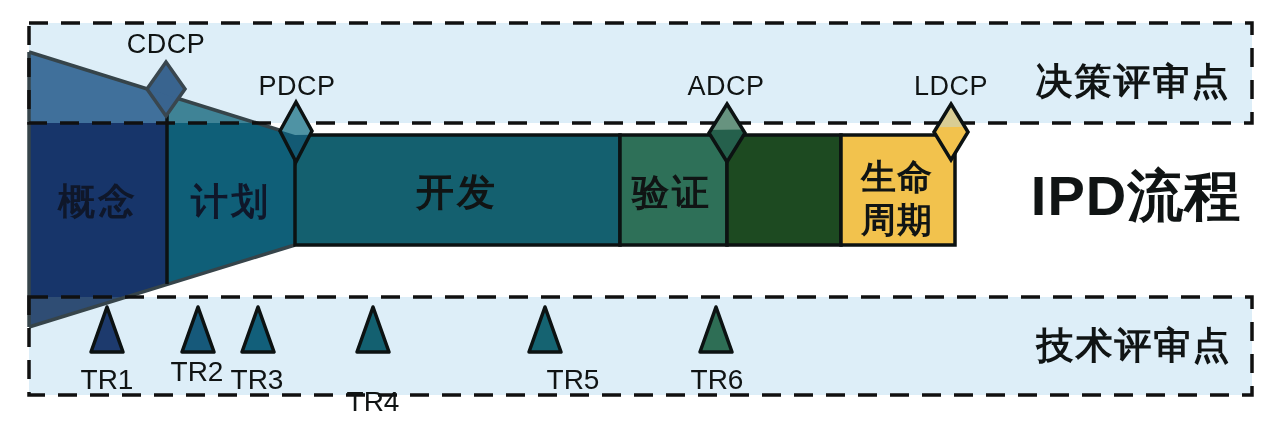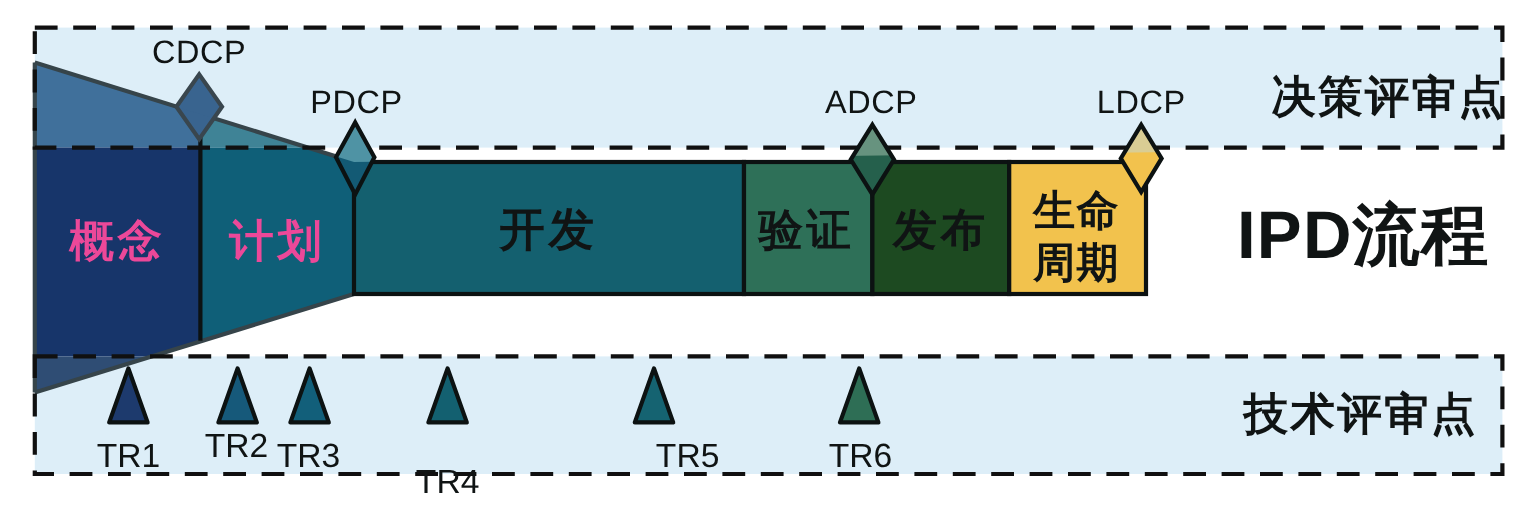--- a/index.html
+++ b/index.html
@@ -16,21 +16,21 @@
     transform:translate(-50%,-50%);
     white-space:nowrap;
     color:#101414;
     line-height:1;
   }
   .dcp-lbl   { font-size:27px; font-weight:500; letter-spacing:0.5px; }
   .band-lbl  { font-size:37px; font-weight:700; letter-spacing:2px; }
   .title-lbl { font-size:56px; font-weight:600; letter-spacing:1px; }
   .phase-lbl { font-size:37px; font-weight:600; letter-spacing:3px; }
   .phase-lbl.big { font-size:38px; }
-  .phase-lbl.muted { color:#ec4899; }
+  .phase-lbl.muted { color:#0f172a; }
   .life-lbl  { font-size:35px; font-weight:600; letter-spacing:1px; }
   .tr-lbl    { font-size:28px; font-weight:500; }
   .diamond-stroke { fill:none; stroke:#0c1212; stroke-width:3.5; stroke-linejoin:miter; }
   .tri { stroke:#0c1212; stroke-width:3.5; stroke-linejoin:round; }
   .barblock { stroke:#0c1212; stroke-width:3.5; stroke-linejoin:miter; }
   .funnel-edge { stroke:#36444a; stroke-width:3.5; fill:none; }
   .dashed { fill:none; stroke:#101010; stroke-width:3.5; stroke-dasharray:19 13; }
 </style>
 </head>
 <body>
@@ -93,30 +93,29 @@
     <polygon points="373,307 389,352 357,352" class="tri" fill="#136070"></polygon>
     <polygon points="545,307 561,352 529,352" class="tri" fill="#156371"></polygon>
     <polygon points="716,307 732,352 700,352" class="tri" fill="#2e6e55"></polygon>
   </svg>
 
   <div class="lbl dcp-lbl" style="left:166px; top:44px;">CDCP</div>
   <div class="lbl dcp-lbl" style="left:297px; top:86px;">PDCP</div>
   <div class="lbl dcp-lbl" style="left:726px; top:86px;">ADCP</div>
   <div class="lbl dcp-lbl" style="left:951px; top:86px;">LDCP</div>
 
-  <div class="lbl band-lbl" style="left:1133px; top:81px;margin-left:24px;">决策评审点</div>
+  <div class="lbl band-lbl" style="left:1133px; top:81px;">决策评审点</div>
   <div class="lbl band-lbl" style="left:1134px; top:345px;">技术评审点</div>
 
   <div class="lbl title-lbl" style="left:1136px; top:196px;">IPD流程</div>
 
   <div class="lbl phase-lbl muted" style="left:98px;  top:201px;">概念</div>
   <div class="lbl phase-lbl muted" style="left:231px; top:201px;">计划</div>
   <div class="lbl phase-lbl big" style="left:457px; top:192px;">开发</div>
   <div class="lbl phase-lbl" style="left:672px; top:192px;">验证</div>
-  <div class="lbl phase-lbl" style="left:784px; top:192px;">发布</div>
   <div class="lbl life-lbl" style="left:897px; top:176px;">生命</div>
   <div class="lbl life-lbl" style="left:897px; top:219px;text-align:center;">周期</div>
 
   <div class="lbl tr-lbl" style="left:107px; top:380px;">TR1</div>
   <div class="lbl tr-lbl" style="left:197px; top:372px;">TR2</div>
   <div class="lbl tr-lbl" style="left:257px; top:380px;">TR3</div>
   <div class="lbl tr-lbl" style="left:373px; top:380px;margin-top:22px;">TR4</div>
   <div class="lbl tr-lbl" style="left:545px; top:380px;margin-left:28px;">TR5</div>
   <div class="lbl tr-lbl" style="left:717px; top:380px;">TR6</div>
 

